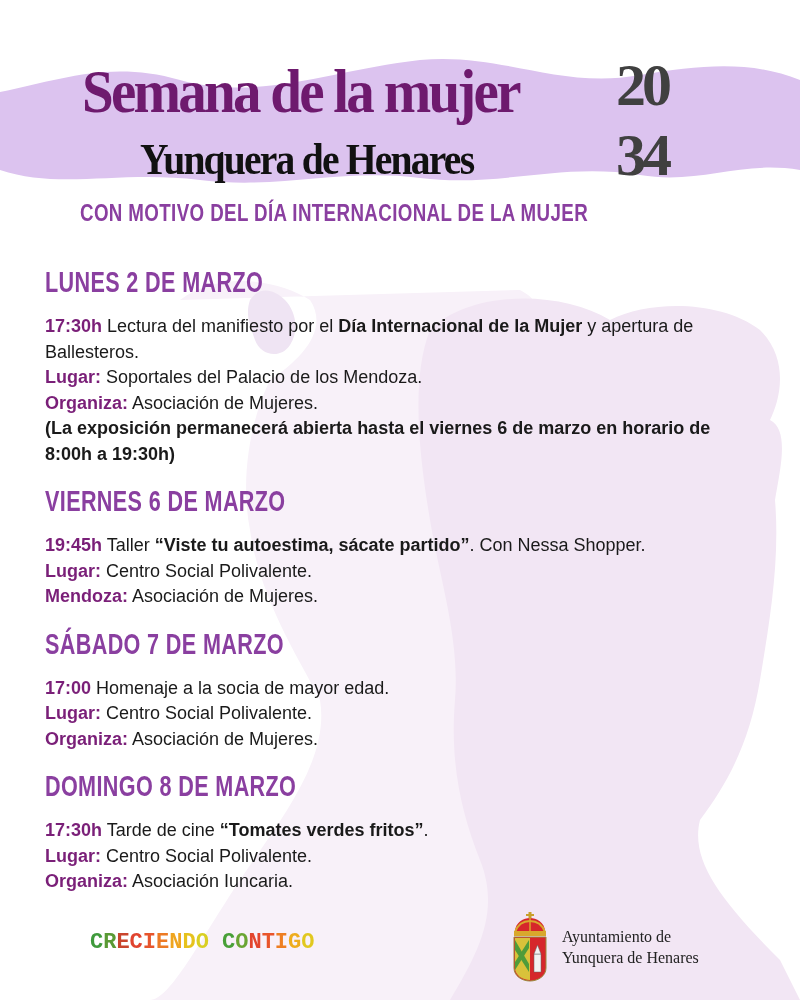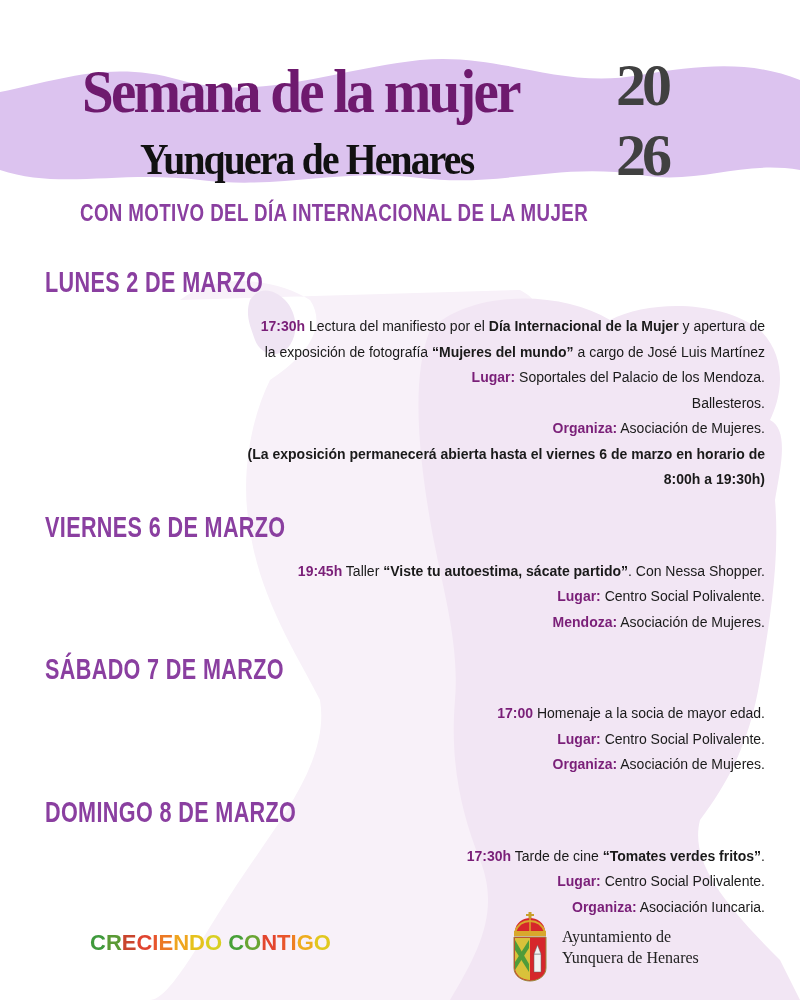--- a/index.html
+++ b/index.html
@@ -6,26 +6,26 @@
   body{width:800px;height:1000px;position:relative;overflow:hidden;background:#ffffff;font-family:"Liberation Sans",sans-serif;}
   .bg{position:absolute;left:0;top:0;width:800px;height:1000px;z-index:0;}
   .layer{position:absolute;z-index:1;}
   .title{left:82px;top:60px;font-family:"Liberation Serif",serif;font-weight:bold;font-size:62px;letter-spacing:-3px;color:#6e1a6e;line-height:1;transform:scaleX(0.92);transform-origin:left top;white-space:nowrap;}
   .subtitle{left:140px;top:138px;font-family:"Liberation Serif",serif;font-weight:bold;font-size:44px;letter-spacing:-2px;color:#111;line-height:1;transform:scaleX(0.9);transform-origin:left top;white-space:nowrap;}
   .year{left:616px;top:50px;font-family:"Liberation Serif",serif;font-weight:bold;font-size:60px;color:#404040;line-height:70px;letter-spacing:-4px;}
   .tagline{left:80px;top:199px;font-family:"Liberation Sans",sans-serif;font-weight:bold;font-size:24px;color:#8a3fa0;transform:scaleX(0.78);transform-origin:left top;white-space:nowrap;letter-spacing:0.5px;}
   .content{left:45px;top:262px;width:720px;}
   .day{margin:0;}
   .day-heading{font-family:"Liberation Sans",sans-serif;font-weight:bold;font-size:30px;color:#8a3fa0;transform:scaleX(0.72);transform-origin:left top;white-space:nowrap;height:40px;line-height:40px;letter-spacing:0.5px;}
-  .line{font-size:14px;color:#1a1a1a;line-height:25.5px;white-space:nowrap;text-align:right;}
+  .line{font-size:18px;color:#1a1a1a;line-height:25.5px;white-space:nowrap;}
   .lbl{color:#7a1f78;font-weight:bold;}
   .b{font-weight:bold;}
   .gap1{height:12px;}
   .gap2{height:14px;}
-  .footer-left{left:90px;top:930px;font-family:Liberation Sans, sans-serif;font-weight:900;font-size:22px;letter-spacing:0px;white-space:nowrap;text-align:center;}
+  .footer-left{left:90px;top:930px;font-family:Liberation Mono, monospace;font-weight:900;font-size:22px;letter-spacing:0px;white-space:nowrap;text-align:center;}
   .footer-left span{font-weight:bold;}
   .footer-right{left:512px;top:912px;display:flex;align-items:center;justify-content:space-between;}
   .crest{width:36px;height:70px;}
   .ayto{margin-left:14px;font-family:"Liberation Serif",serif;font-size:16px;color:#222;line-height:21px;}
 </style>
 </head>
 <body>
 
 <svg class="bg" viewBox="0 0 800 1000" xmlns="http://www.w3.org/2000/svg">
 
@@ -35,33 +35,32 @@
 
   <path d="M250 300 C 260 285, 275 290, 285 300 C 295 310, 300 330, 290 345 C 280 360, 260 355, 255 340 C 250 325, 245 315, 250 300 Z" fill="#efe4f3"></path>
 
   <path d="M0 92 C 60 80, 110 60, 180 80 C 260 102, 330 70, 420 60 C 500 52, 560 90, 640 75 C 700 65, 750 60, 800 80 L 800 170 C 740 160, 700 185, 640 175 C 560 162, 500 188, 420 178 C 340 168, 280 190, 200 180 C 120 170, 60 190, 0 170 Z" fill="#dcc3ef"></path>
 </svg>
 
 <div class="layer title">Semana de la mujer</div>
 <div class="layer subtitle">Yunquera de Henares</div>
 <div class="layer year">
   <div>20</div>
-  <div>26</div>
+  <div>34</div>
 </div>
 <div class="layer tagline">CON MOTIVO DEL DÍA INTERNACIONAL DE LA MUJER</div>
 
 <div class="layer content">
 
   <div class="day">
     <div class="day-heading">LUNES 2 DE MARZO</div>
     <div class="gap1"></div>
     <div class="line"><span class="lbl">17:30h</span><span> Lectura del manifiesto por el </span><span class="b">Día Internacional de la Mujer</span><span> y apertura de</span></div>
-    <div class="line"><span>la exposición de fotografía </span><span class="b">“Mujeres del mundo”</span><span> a cargo de José Luis Martínez</span></div>
+    <div class="line"><span>Ballesteros.</span></div>
     <div class="line"><span class="lbl">Lugar:</span><span> Soportales del Palacio de los Mendoza.</span></div>
-    <div class="line"><span>Ballesteros.</span></div>
     <div class="line"><span class="lbl">Organiza:</span><span> Asociación de Mujeres.</span></div>
     <div class="line b">(La exposición permanecerá abierta hasta el viernes 6 de marzo en horario de</div>
     <div class="line b">8:00h a 19:30h)</div>
   </div>
 
   <div class="gap2"></div>
 
   <div class="day">
     <div class="day-heading">VIERNES 6 DE MARZO</div>
     <div class="gap1"></div>

